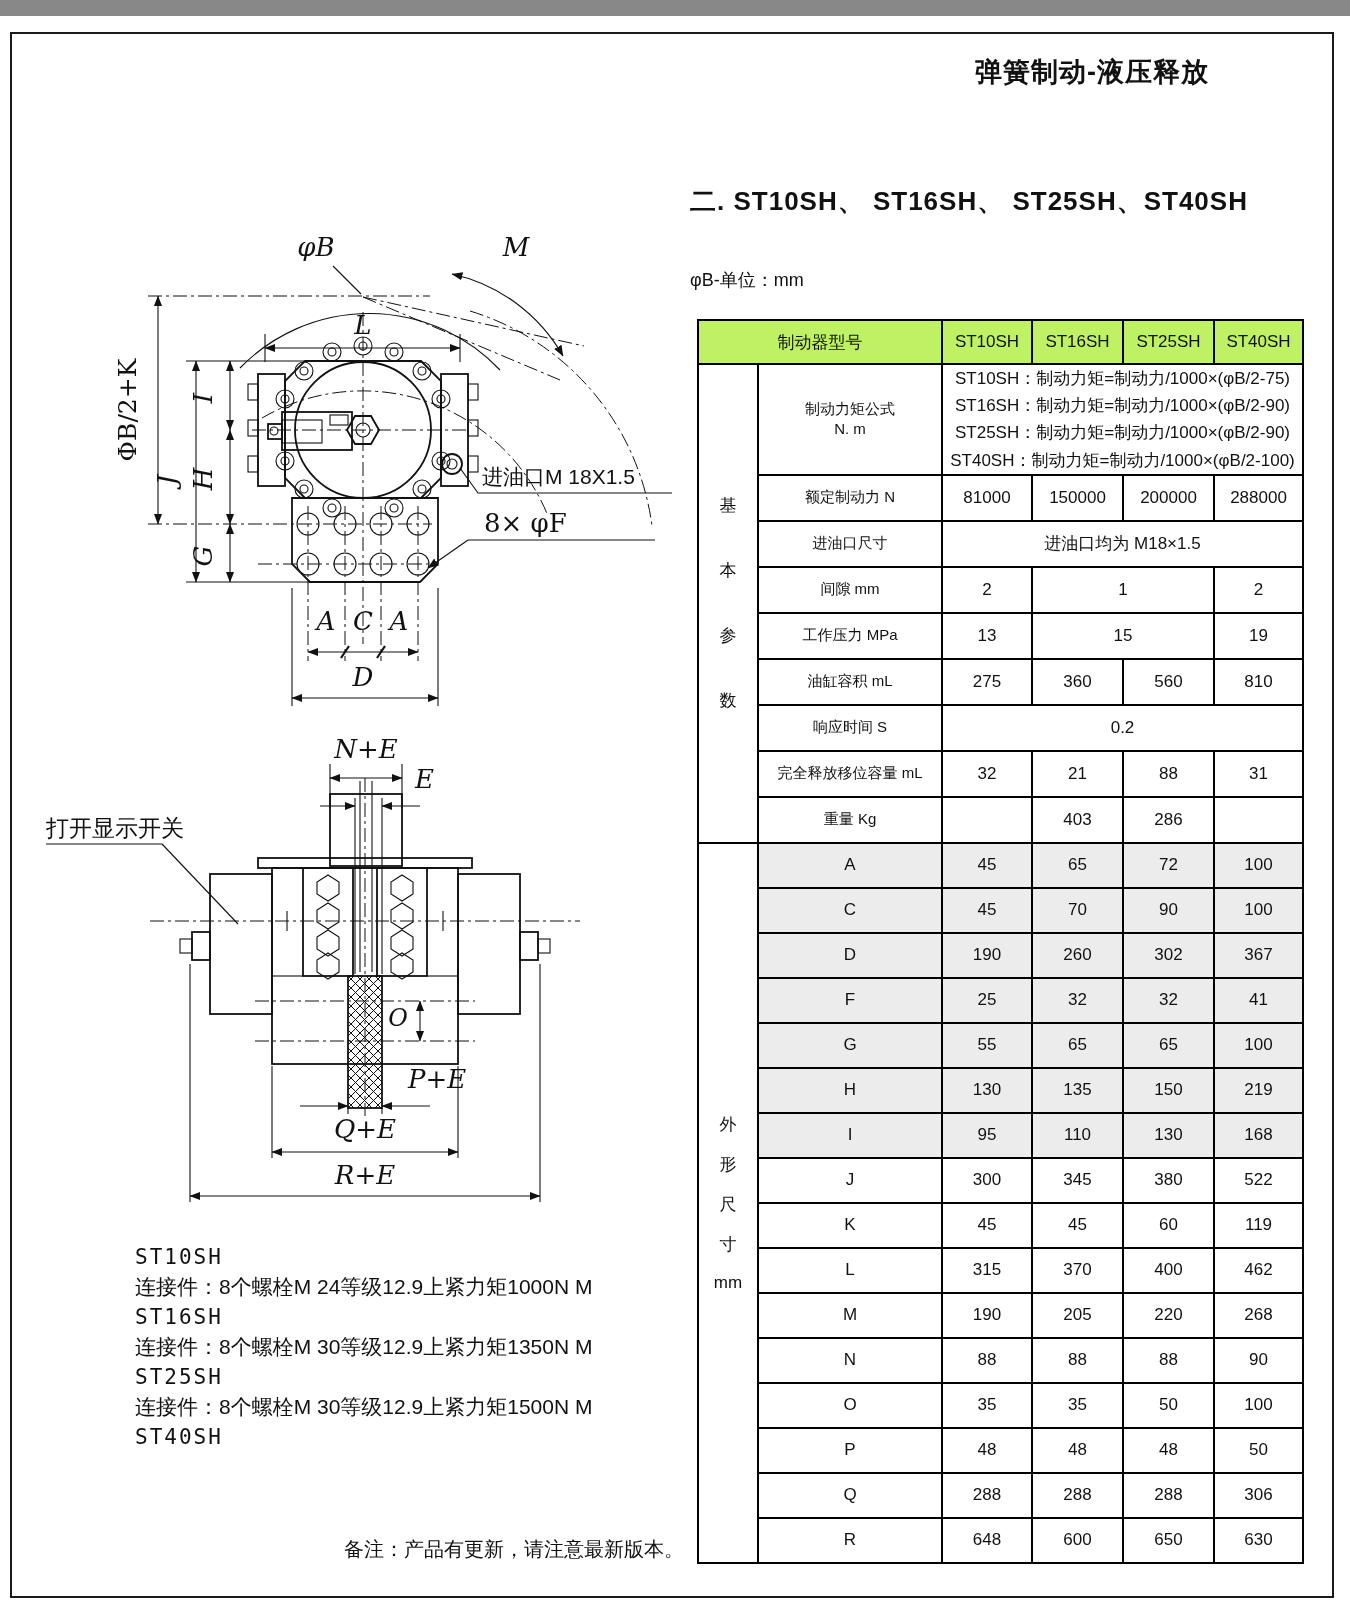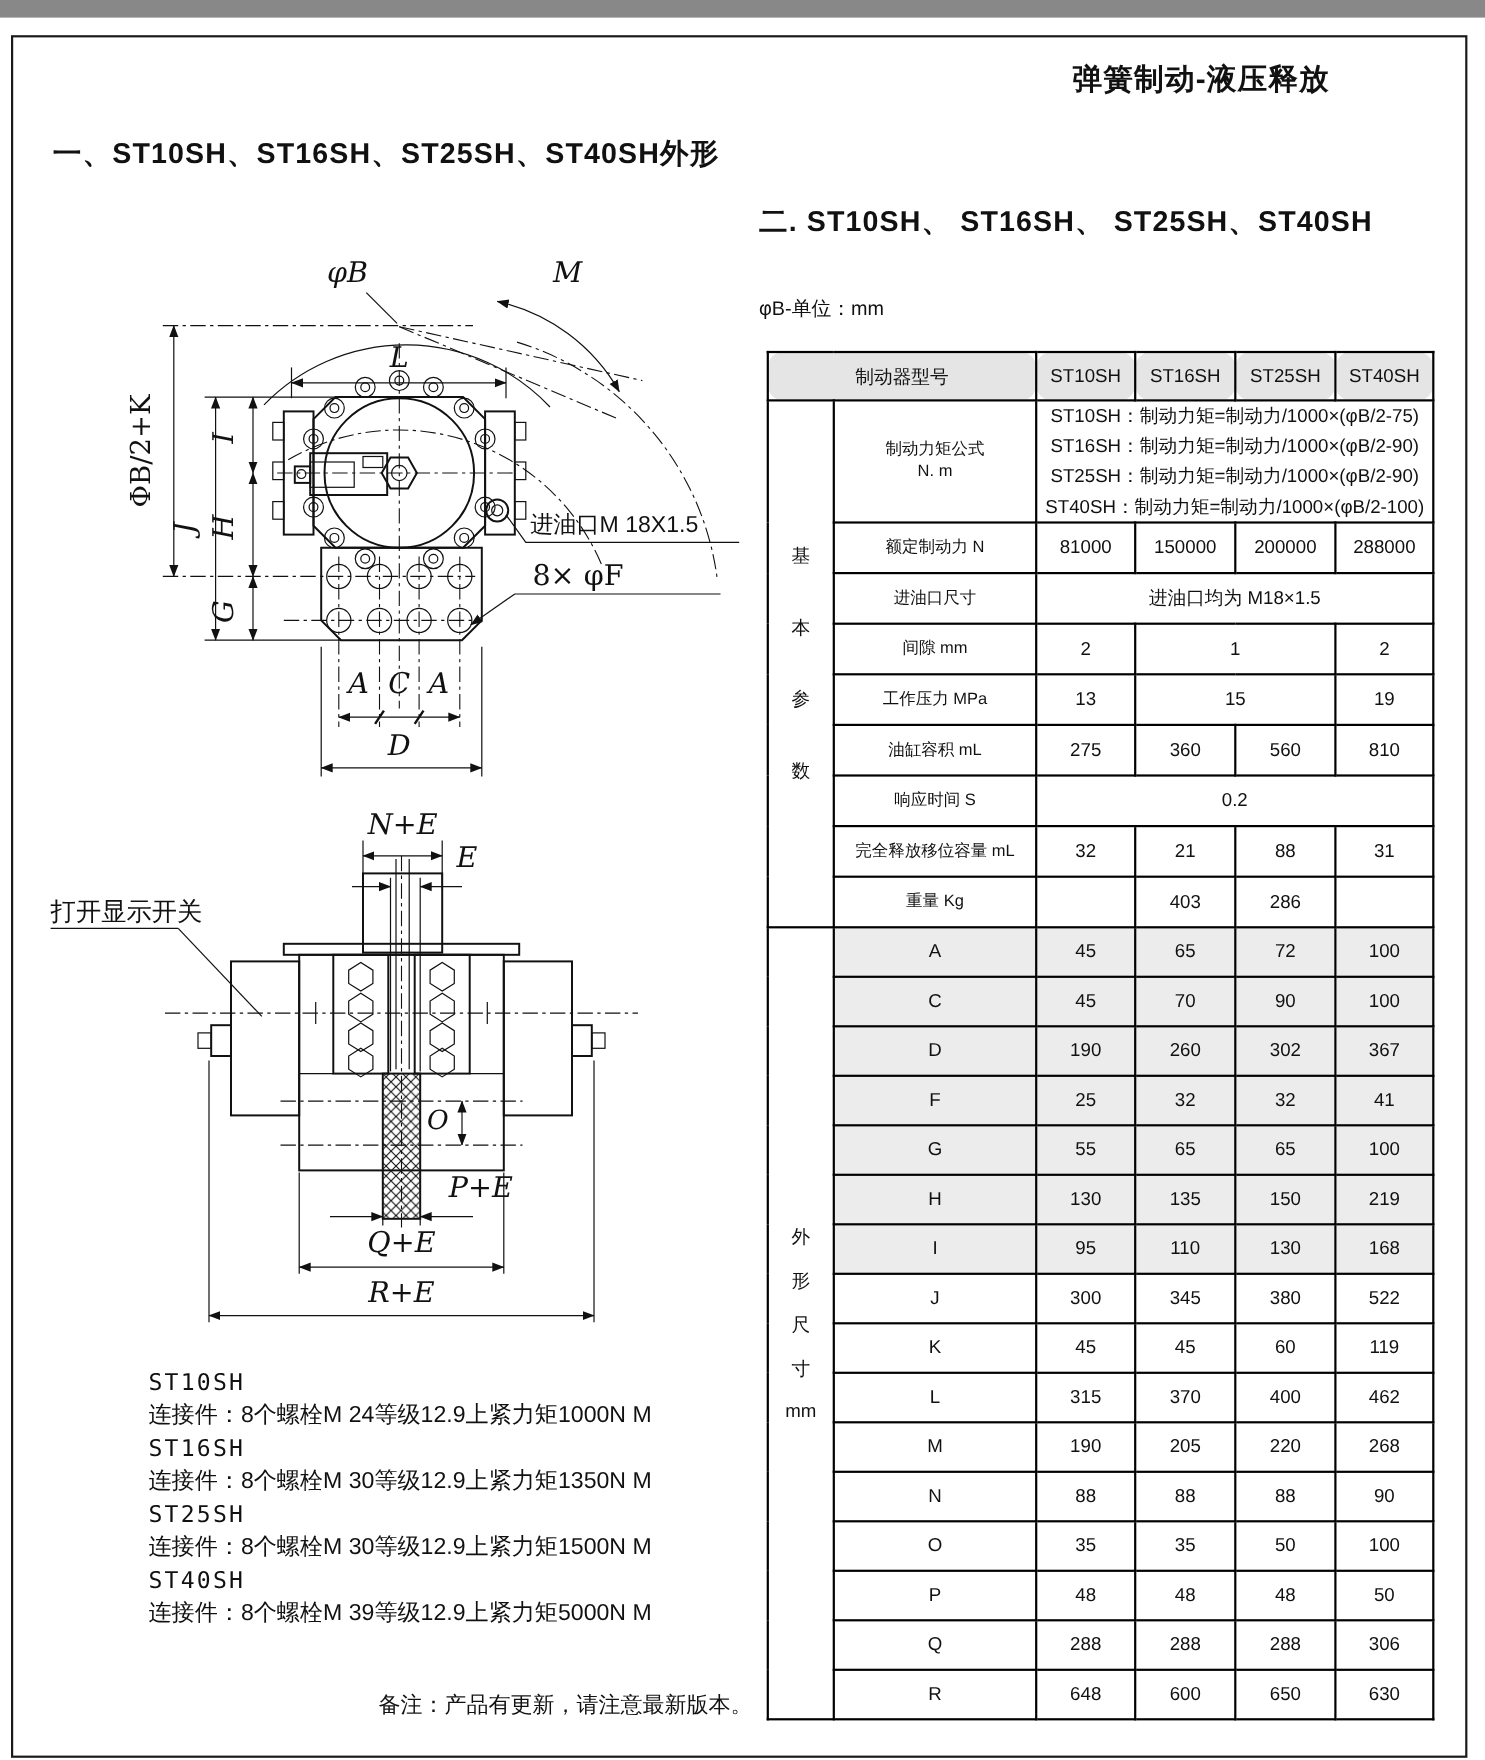--- a/index.html
+++ b/index.html
@@ -10,21 +10,21 @@
   .abs{position:absolute;}
   #page-title{left:975px;top:38px;font-size:27px;font-weight:bold;letter-spacing:1px;}
   #h1-outline{left:48px;top:106px;font-size:26px;font-weight:bold;letter-spacing:1px;}
   #h2-params{left:690px;top:164px;font-size:26px;font-weight:bold;line-height:43px;letter-spacing:1px;width:600px;}
   #unit-note{left:690px;top:252px;font-size:18px;}
   
   #param-table{position:absolute;left:697px;top:303px;border-collapse:collapse;table-layout:fixed;}
   #param-table td{border:2px solid #000;text-align:center;vertical-align:middle;
                   font-size:17px;padding:0;overflow:hidden;}
   #param-table td.lbl{font-size:15px;}
-  #param-table td.hdr{background:#e5e5e5;font-size:17px;border-radius:14px;}
+  #param-table td.hdr{background:#bef264;font-size:17px;}
   #param-table tr.shade td{background:#ececec;}
   #param-table td.gcol{background:#fff;}
   #param-table tr.shade td.gcol{background:#fff;}
   td.formula{font-size:13.5px;text-align:left;padding-left:6px;line-height:1.6;white-space:pre-line;}
   td.pre{white-space:pre-line;line-height:1.35;border-radius:16px;}
   .vert{display:flex;flex-direction:column;align-items:center;justify-content:center;font-size:17px;}
   .vert.basic{gap:42px;}
   .vert.dims{gap:17px;}
   
   svg text{fill:#111;stroke:none;}
@@ -40,21 +40,20 @@
   #connector-notes .model{font-family:"DejaVu Sans Mono",monospace;letter-spacing:2px;}
   #remark{left:344px;top:1520px;font-size:20px;}
 </style>
 </head>
 <body>
 
 <div id="page">
   <div id="frame"></div>
 
   <div class="abs" id="page-title">弹簧制动-液压释放</div>
-  <div class="abs" id="h1-outline">一、ST10SH、ST16SH、ST25SH、ST40SH外形</div>
   <div class="abs" id="h2-params">
     <div>二. ST10SH、 ST16SH、 ST25SH、ST40SH</div>
   </div>
   <div class="abs" id="unit-note">φB-单位：mm</div>
 
   <svg class="abs" style="left:90px;top:175px;" width="610" height="525" viewBox="90 175 610 525">
     <defs>
       <marker id="arr1" viewBox="0 0 10 10" refX="9.5" refY="5" markerWidth="10" markerHeight="10" orient="auto-start-reverse">
         <path d="M0,1.2 L10,5 L0,8.8 z" fill="#111"></path>
       </marker>
@@ -475,17 +474,16 @@
     </table>
 
   <div class="abs" id="connector-notes">
     <div class="model">ST10SH</div>
     <div>连接件：8个螺栓M 24等级12.9上紧力矩1000N M</div>
     <div class="model">ST16SH</div>
     <div>连接件：8个螺栓M 30等级12.9上紧力矩1350N M</div>
     <div class="model">ST25SH</div>
     <div>连接件：8个螺栓M 30等级12.9上紧力矩1500N M</div>
     <div class="model">ST40SH</div>
-    <div>连接件：8个螺栓M 39等级12.9上紧力矩5000N M</div>
   </div>
 
   <div class="abs" id="remark">备注：产品有更新，请注意最新版本。</div>
 </div>
 
 </body></html>

